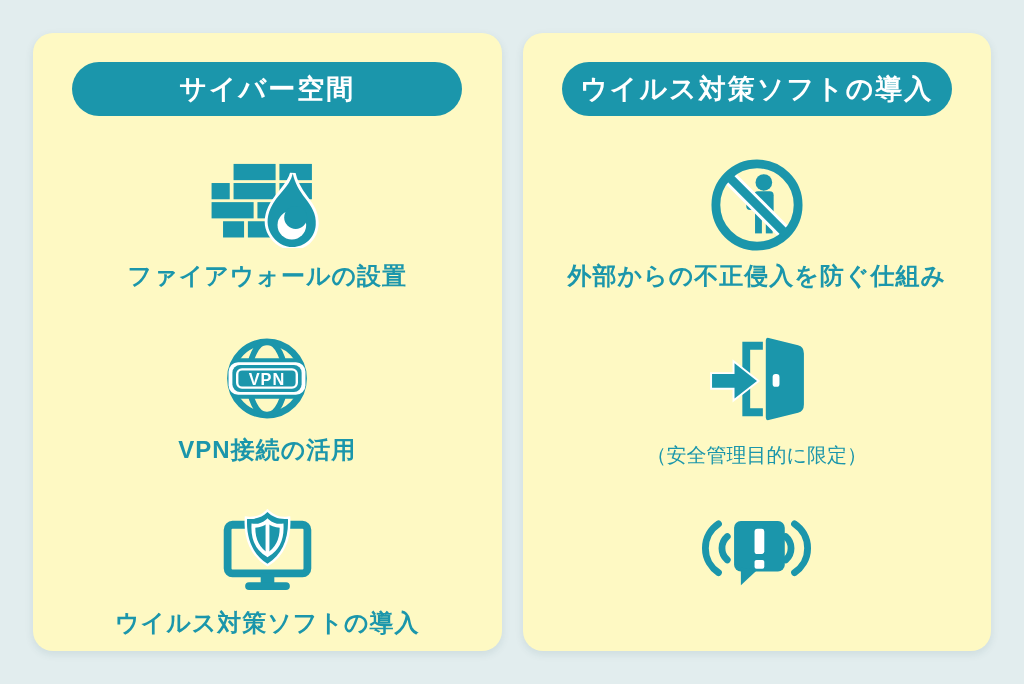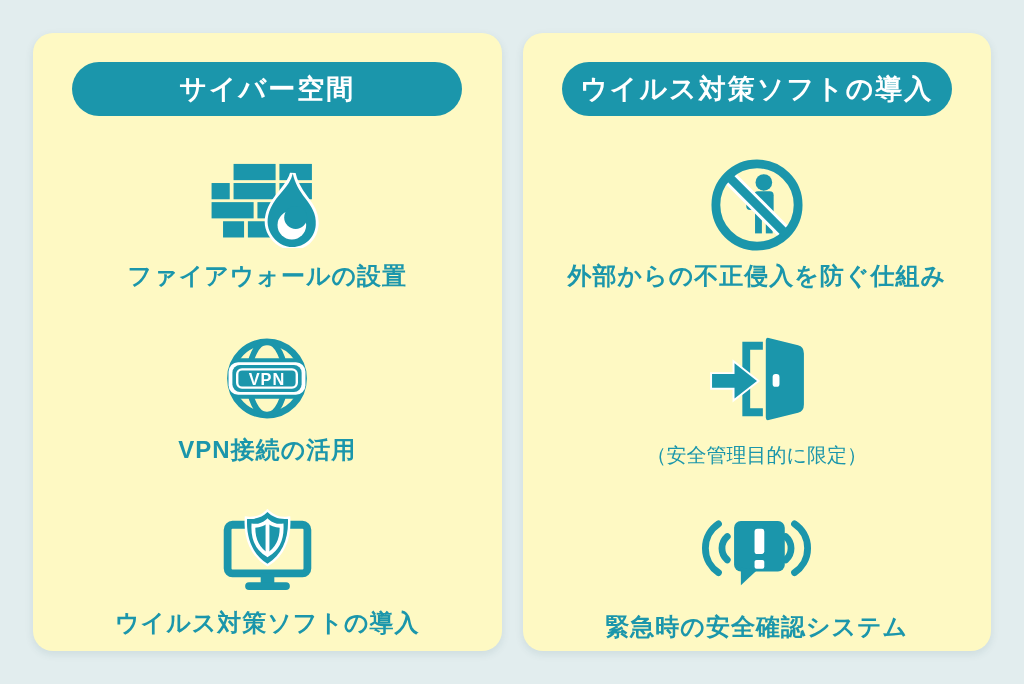--- a/index.html
+++ b/index.html
@@ -166,17 +166,16 @@
             <path d="M33 20 A16 16 0 0 0 33 44"></path>
             <path d="M102 7 A30 30 0 0 1 102 57"></path>
             <path d="M93 20 A16 16 0 0 1 93 44"></path>
           </g>
           <rect x="40" y="4" width="52" height="52" rx="7" fill="#1B96AB"></rect>
           <path d="M47 52 V70 L64 54 Z" fill="#1B96AB"></path>
           <rect x="61" y="12" width="10" height="26" rx="3" fill="#FFFFFF"></rect>
           <rect x="61" y="44" width="10" height="9" rx="2" fill="#FFFFFF"></rect>
         </svg>
       </div>
-      <div class="label">緊急時の安全確認システム</div>
     </div>
   </div>
 
 </div>
 
 </body></html>

